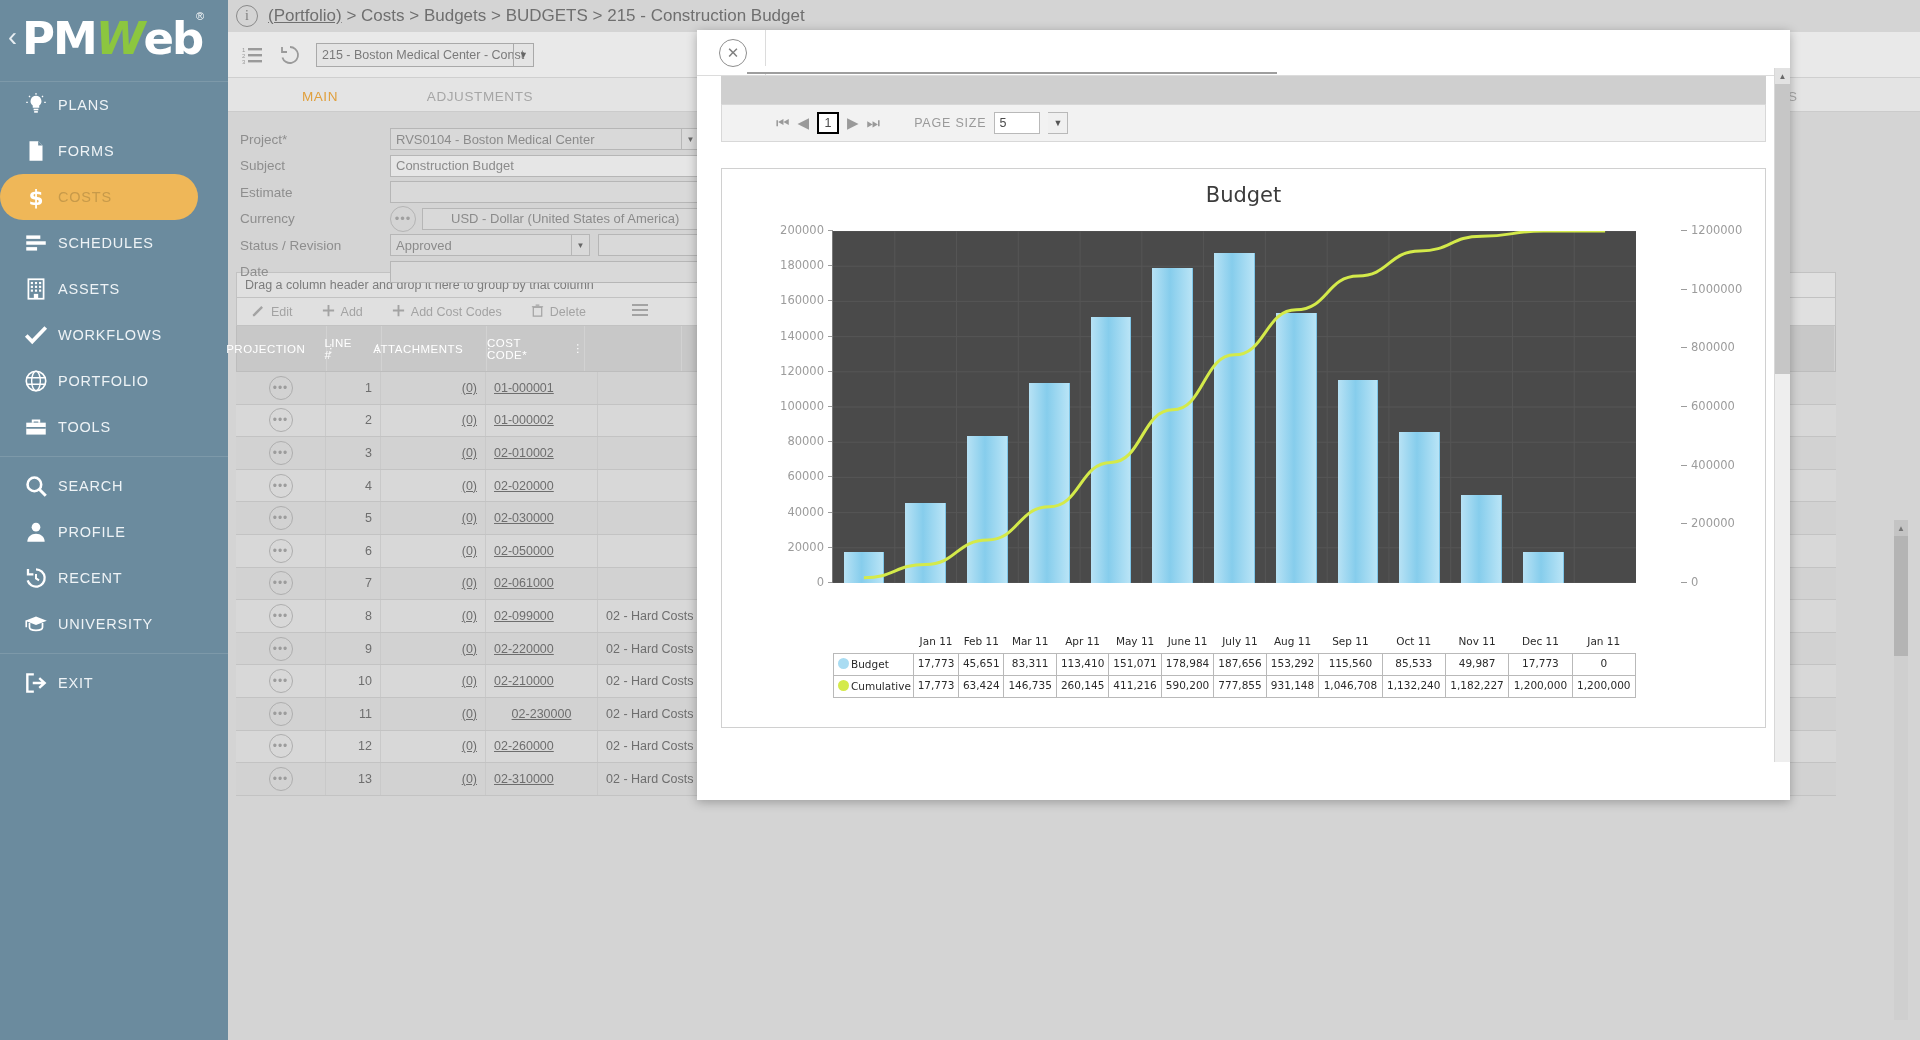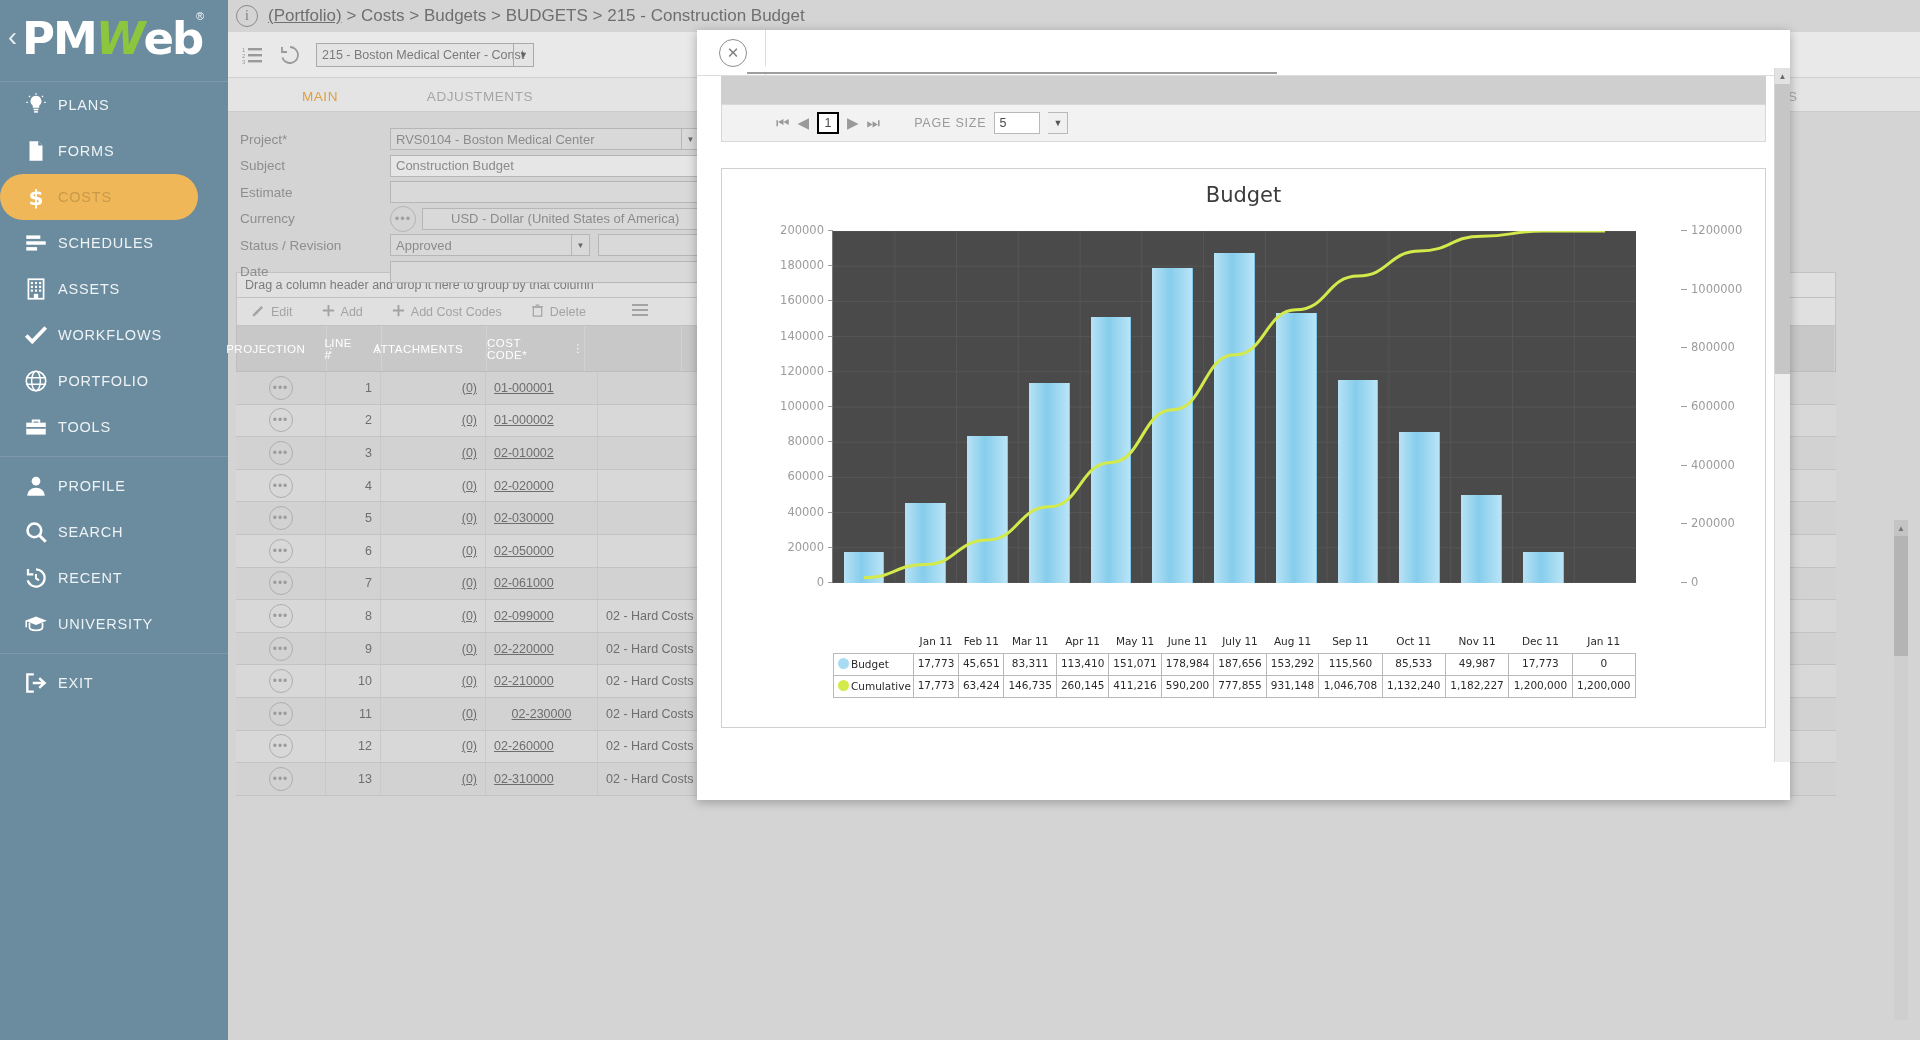--- a/index.html
+++ b/index.html
@@ -450,34 +450,34 @@
               <path d="M9 8V6h6v2" fill="none" stroke="#fff" stroke-width="1.8"></path>
               <rect x="3" y="12" width="18" height="1.6" fill="#6b8b9e"></rect>
             </svg>
           </span>
           <span class="nav-lbl">TOOLS</span>
         </div>
         <div class="nav-divider"></div>
         <div class="nav-item">
           <span class="nav-ico">
             <svg width="26" height="26" viewBox="0 0 24 24">
+              <circle cx="10.5" cy="10.5" r="6.3" fill="none" stroke="#fff" stroke-width="2.4"></circle>
+              <path d="M15 15l6 6" stroke="#fff" stroke-width="2.8"></path>
+            </svg>
+          </span>
+          <span class="nav-lbl">SEARCH</span>
+        </div>
+        <div class="nav-item">
+          <span class="nav-ico">
+            <svg width="26" height="26" viewBox="0 0 24 24">
               <circle cx="12" cy="7.5" r="4" fill="#fff"></circle>
               <path d="M4 21c0-4.6 3.6-7.4 8-7.4s8 2.8 8 7.4z" fill="#fff"></path>
             </svg>
           </span>
           <span class="nav-lbl">PROFILE</span>
-        </div>
-        <div class="nav-item">
-          <span class="nav-ico">
-            <svg width="26" height="26" viewBox="0 0 24 24">
-              <circle cx="10.5" cy="10.5" r="6.3" fill="none" stroke="#fff" stroke-width="2.4"></circle>
-              <path d="M15 15l6 6" stroke="#fff" stroke-width="2.8"></path>
-            </svg>
-          </span>
-          <span class="nav-lbl">SEARCH</span>
         </div>
         <div class="nav-item">
           <span class="nav-ico">
             <svg width="26" height="26" viewBox="0 0 24 24">
               <path d="M12 4a8 8 0 1 1-7.7 10.2" stroke="#fff" stroke-width="2.1" fill="none"></path>
               <path d="M4.6 3.6v5h5" stroke="#fff" stroke-width="2.1" fill="none"></path>
               <path d="M12 8.4v4l2.8 1.8" stroke="#fff" stroke-width="1.8" fill="none"></path>
             </svg>
           </span>
           <span class="nav-lbl">RECENT</span>

